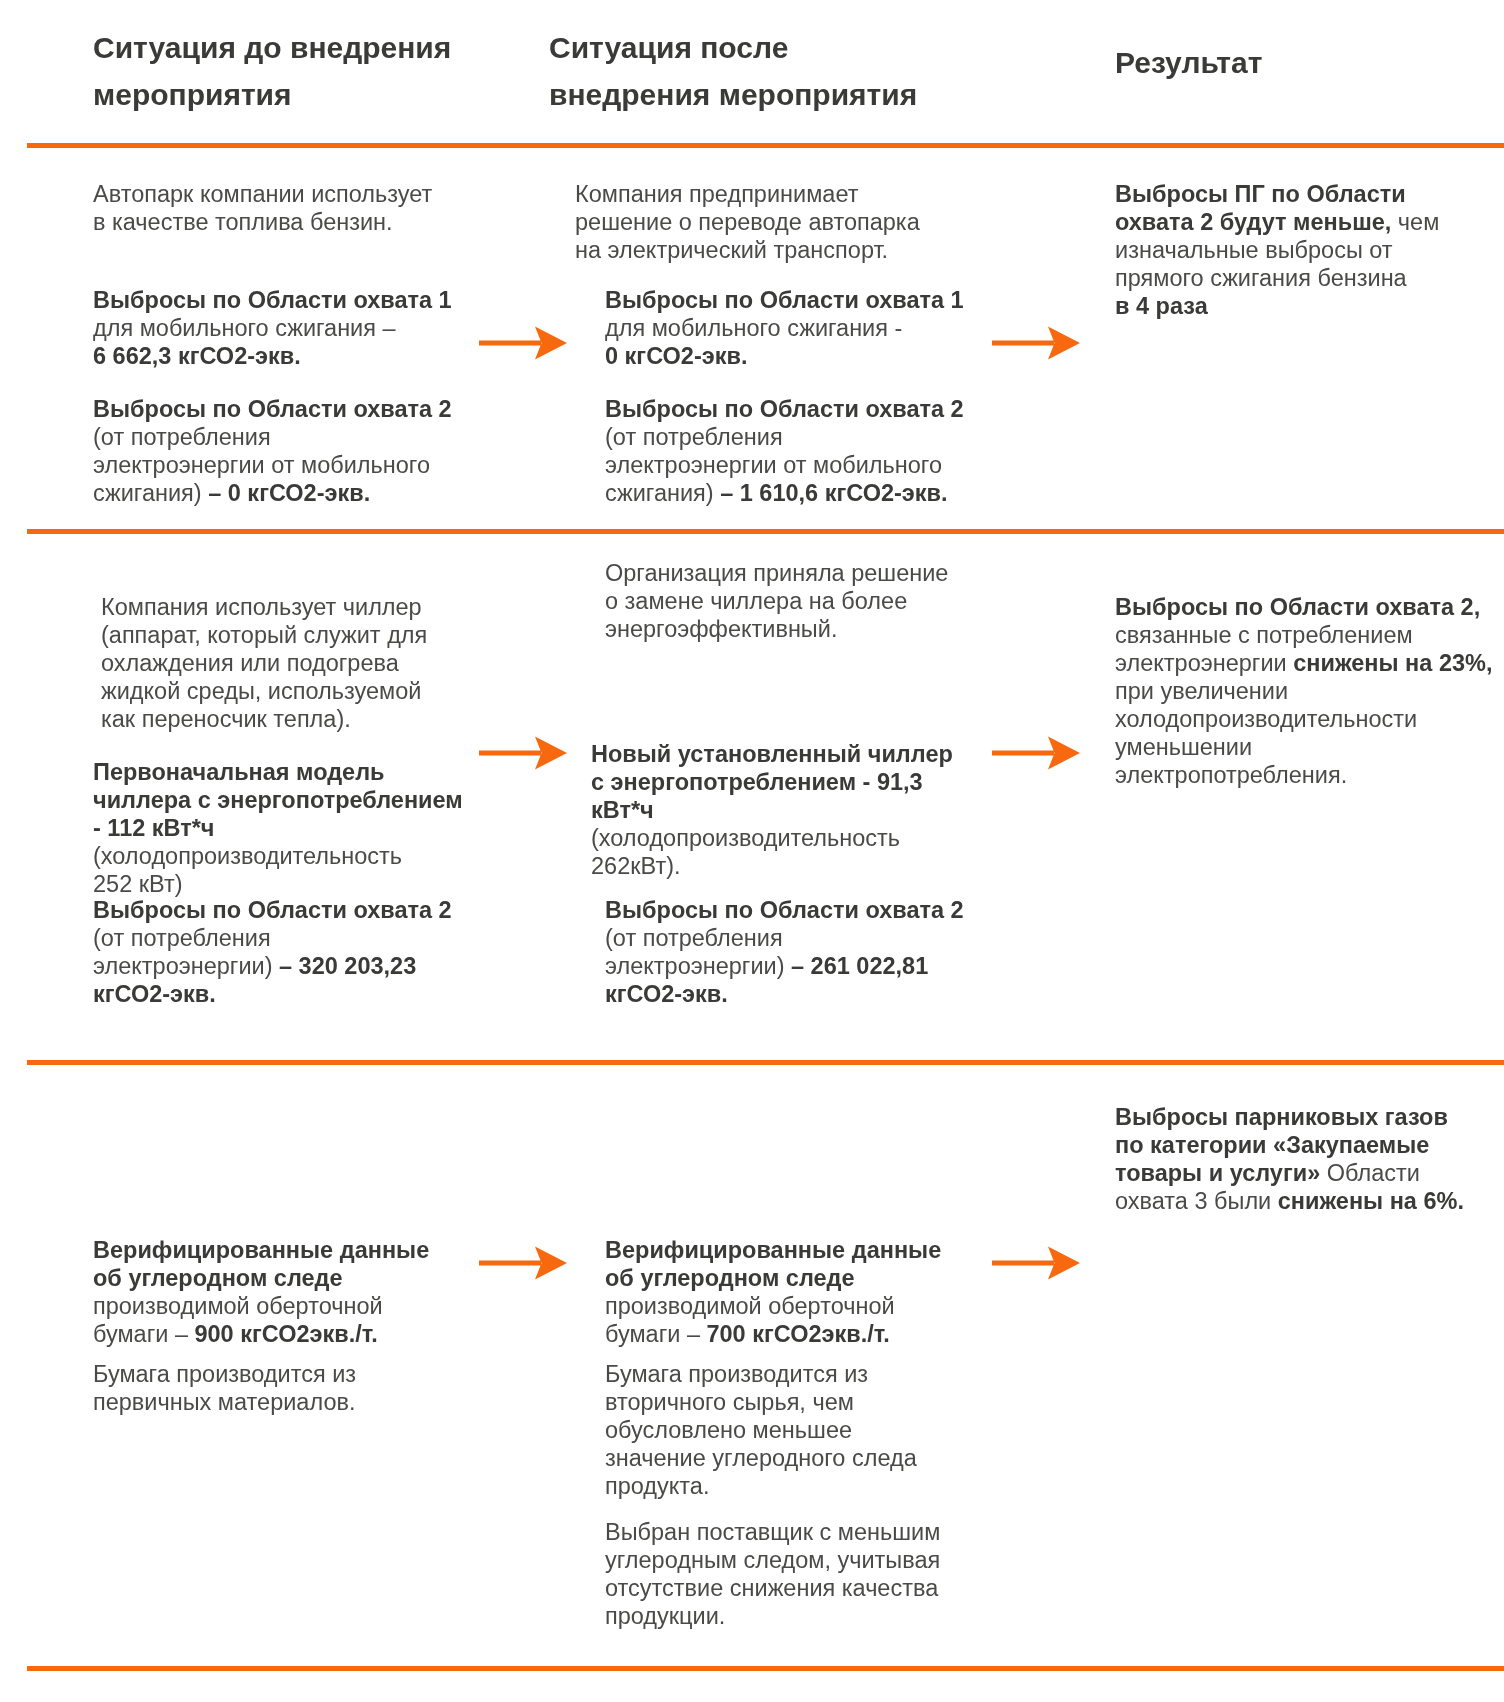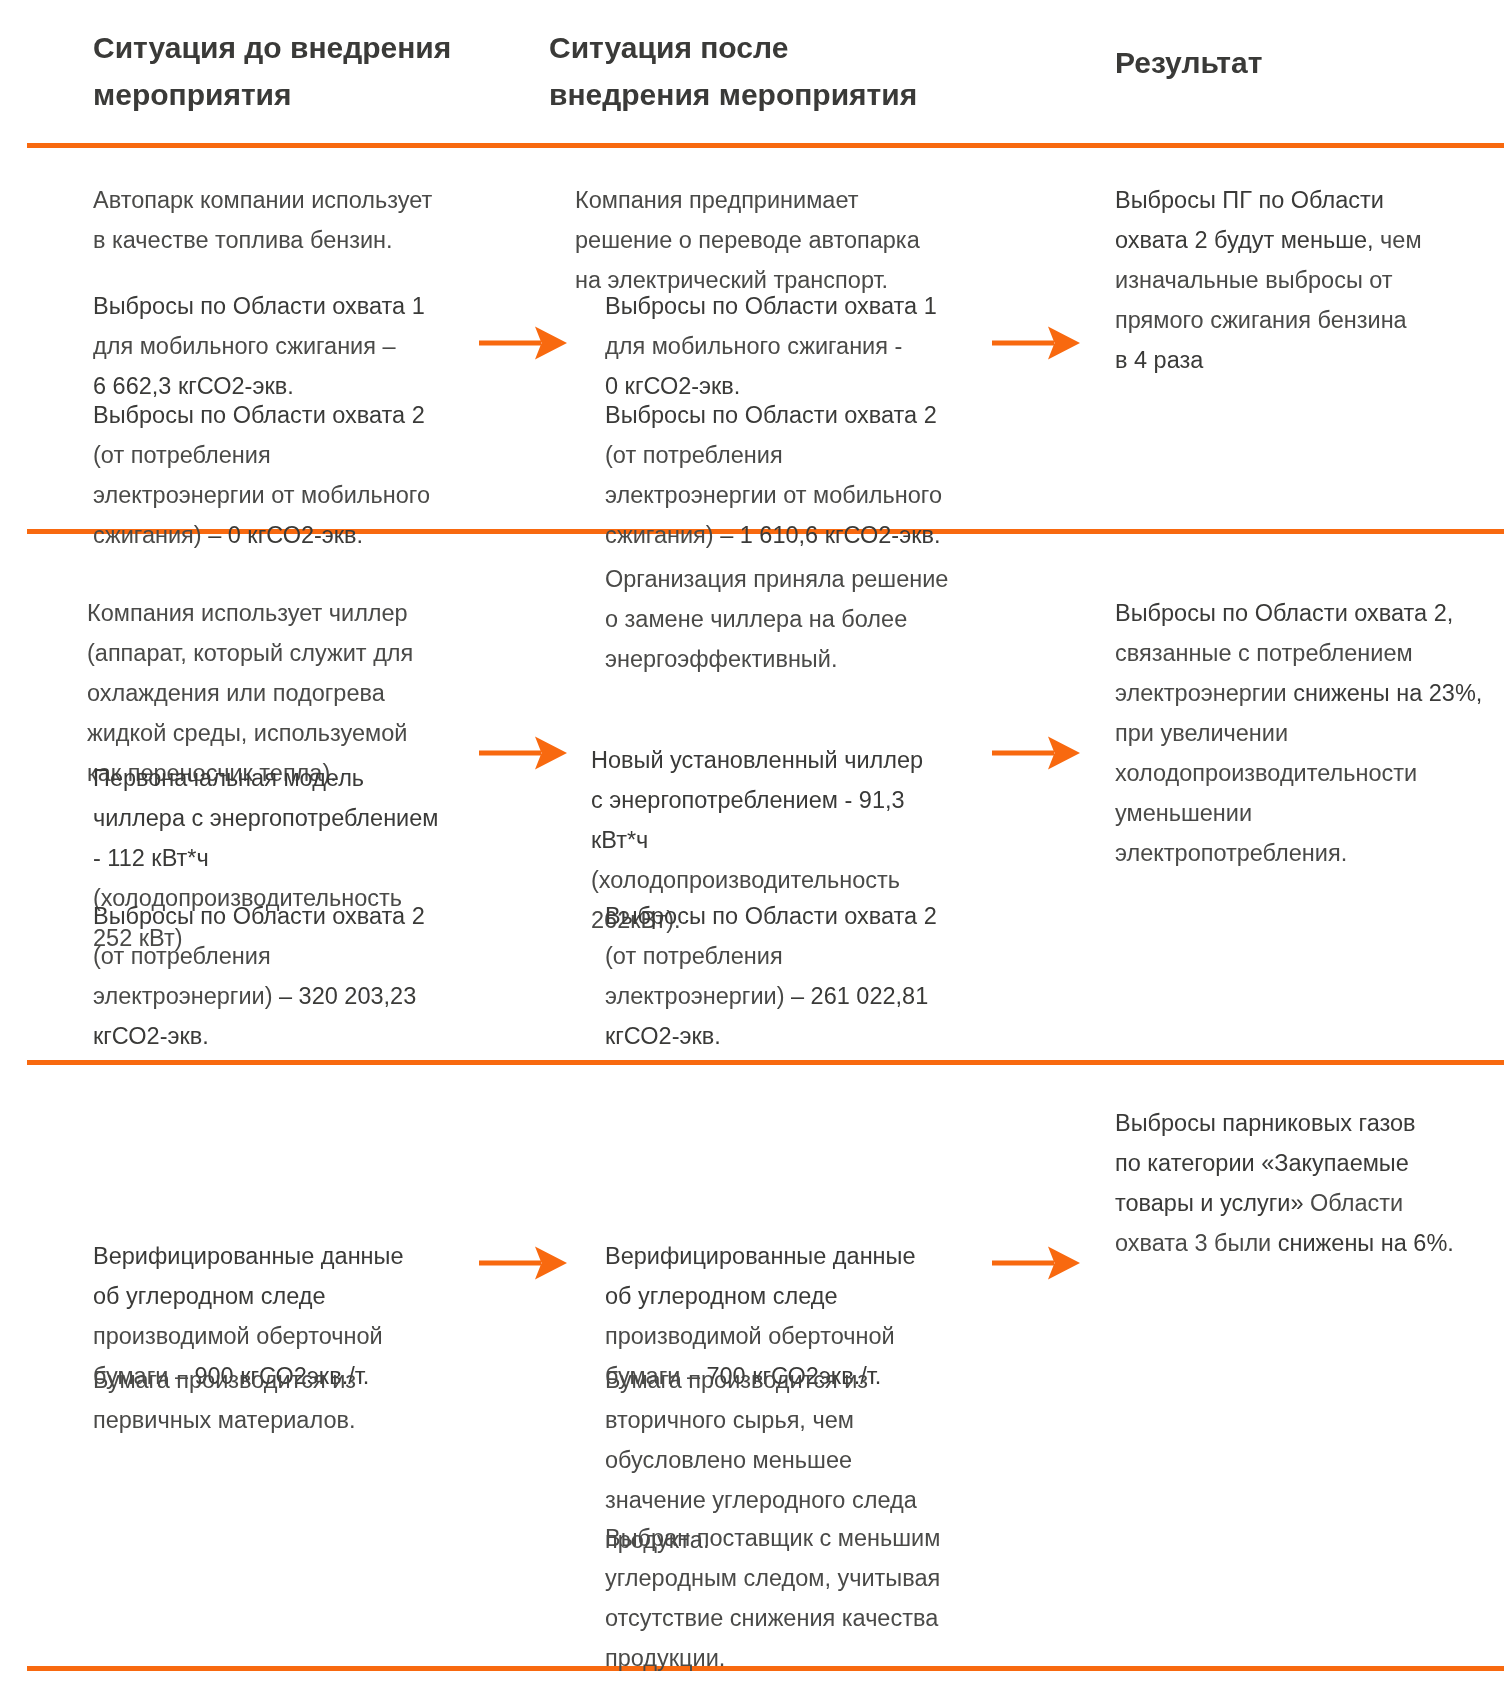--- a/index.html
+++ b/index.html
@@ -13,25 +13,25 @@
   }
   .h{
     position:absolute;
     font-size:30px;font-weight:bold;line-height:47px;
     color:var(--bold,#3A3A38);
     white-space:pre-line;
   }
   .p{
     position:absolute;
     width:420px;
-    font-size:23.5px;line-height:40px;
+    font-size:23.5px;line-height:28px;
     color:var(--text,#4A4A48);
     white-space:pre-line;
   }
-  .p .b{font-weight:normal;color:var(--bold,#3A3A38);text-align:right;}
+  .p .b{font-weight:bold;color:var(--bold,#3A3A38);text-align:right;}
   .hline{
     position:absolute;left:0;width:1504px;height:5px;
     background:var(--accent,#F8690F);
   }
   .arrow{position:absolute;}
   .arrow .fill{fill:var(--accent,#F8690F);}
 </style>
 </head>
 <body>
 
@@ -77,21 +77,21 @@
 
   <svg class="arrow" style="left:452px;top:325px" width="88" height="36" viewBox="0 0 88 36">
     <rect class="fill" x="0" y="15.5" width="62" height="5"></rect>
       <polygon class="fill" points="56,1.5 88,18 56,34.5 62.5,18"></polygon>
   </svg>
   <svg class="arrow" style="left:965px;top:325px" width="88" height="36" viewBox="0 0 88 36">
     <rect class="fill" x="0" y="15.5" width="62" height="5"></rect>
       <polygon class="fill" points="56,1.5 88,18 56,34.5 62.5,18"></polygon>
   </svg>
 
-  <div class="p" style="left:60px;top:593px"><span>Компания использует чиллер
+  <div class="p" style="left:74px;top:593px"><span>Компания использует чиллер
 (аппарат, который служит для
 охлаждения или подогрева
 жидкой среды, используемой
 как переносчик тепла).</span></div>
   <div class="p" style="left:66px;top:758px"><span class="b">Первоначальная модель
 чиллера с энергопотреблением
 - 112 кВт*ч
 </span><span>(холодопроизводительность
 252 кВт)</span></div>
   <div class="p" style="left:66px;top:896px"><span class="b">Выбросы по Области охвата 2

